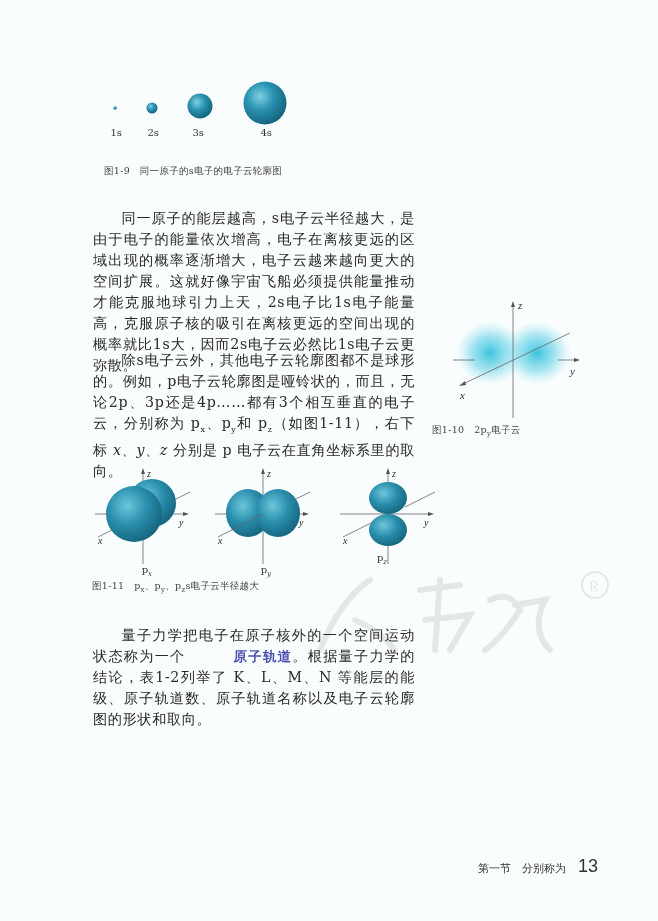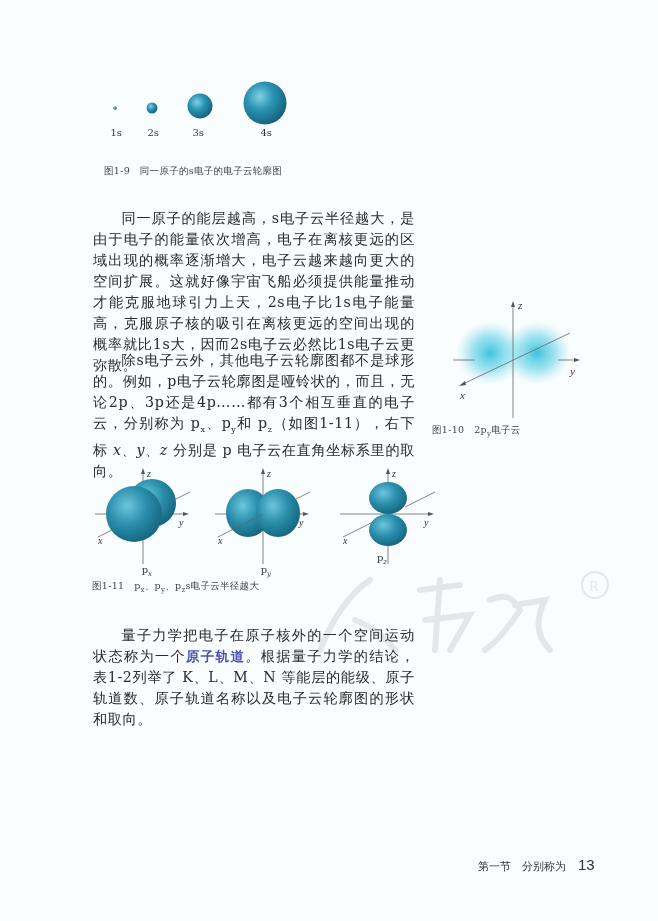--- a/index.html
+++ b/index.html
@@ -11,23 +11,23 @@
     }
     .abs { position:absolute; }
     .para {
       position:absolute; left:93px; width:322px;
       font-size:14.2px; line-height:21px; letter-spacing:0.6px;
       text-align:justify; text-align-last:left;
     }
     .para p { margin:0; text-indent:2em; }
     .caption { position:absolute; font-size:9.5px; color:#444; letter-spacing:0.3px; white-space:nowrap; }
     .orb-label { position:absolute; font-size:10px; color:#333; text-align:right; }
-    .term { color:#4d52b0; font-weight:bold; font-family:Liberation Sans, sans-serif; font-size:13.5px; }
+    .term { color:#4d52b0; font-weight:bold; font-family:Liberation Sans, sans-serif; font-size:13.5px;margin-left:48px; }
     .footer { position:absolute; top:856px; left:478px; font-size:11px; color:#333; white-space:nowrap; }
-    .footer .pn { font-family:"Liberation Sans", sans-serif; font-size:15px; margin-left:12px; }
+    .footer .pn { font-family:"Liberation Sans", sans-serif; font-size:18px; margin-left:12px; }
     .watermark { position:absolute; left:300px; top:560px; width:320px; height:100px; pointer-events:none; opacity:0.10; }
     svg text { font-family:"Liberation Serif", serif; }
   </style>
 </head>
 <body>
 
 <div>
   <svg class="abs" style="left:100px;top:75px" width="200" height="60">
     <defs>
       <radialGradient id="sg" cx="0.38" cy="0.35" r="0.7">

